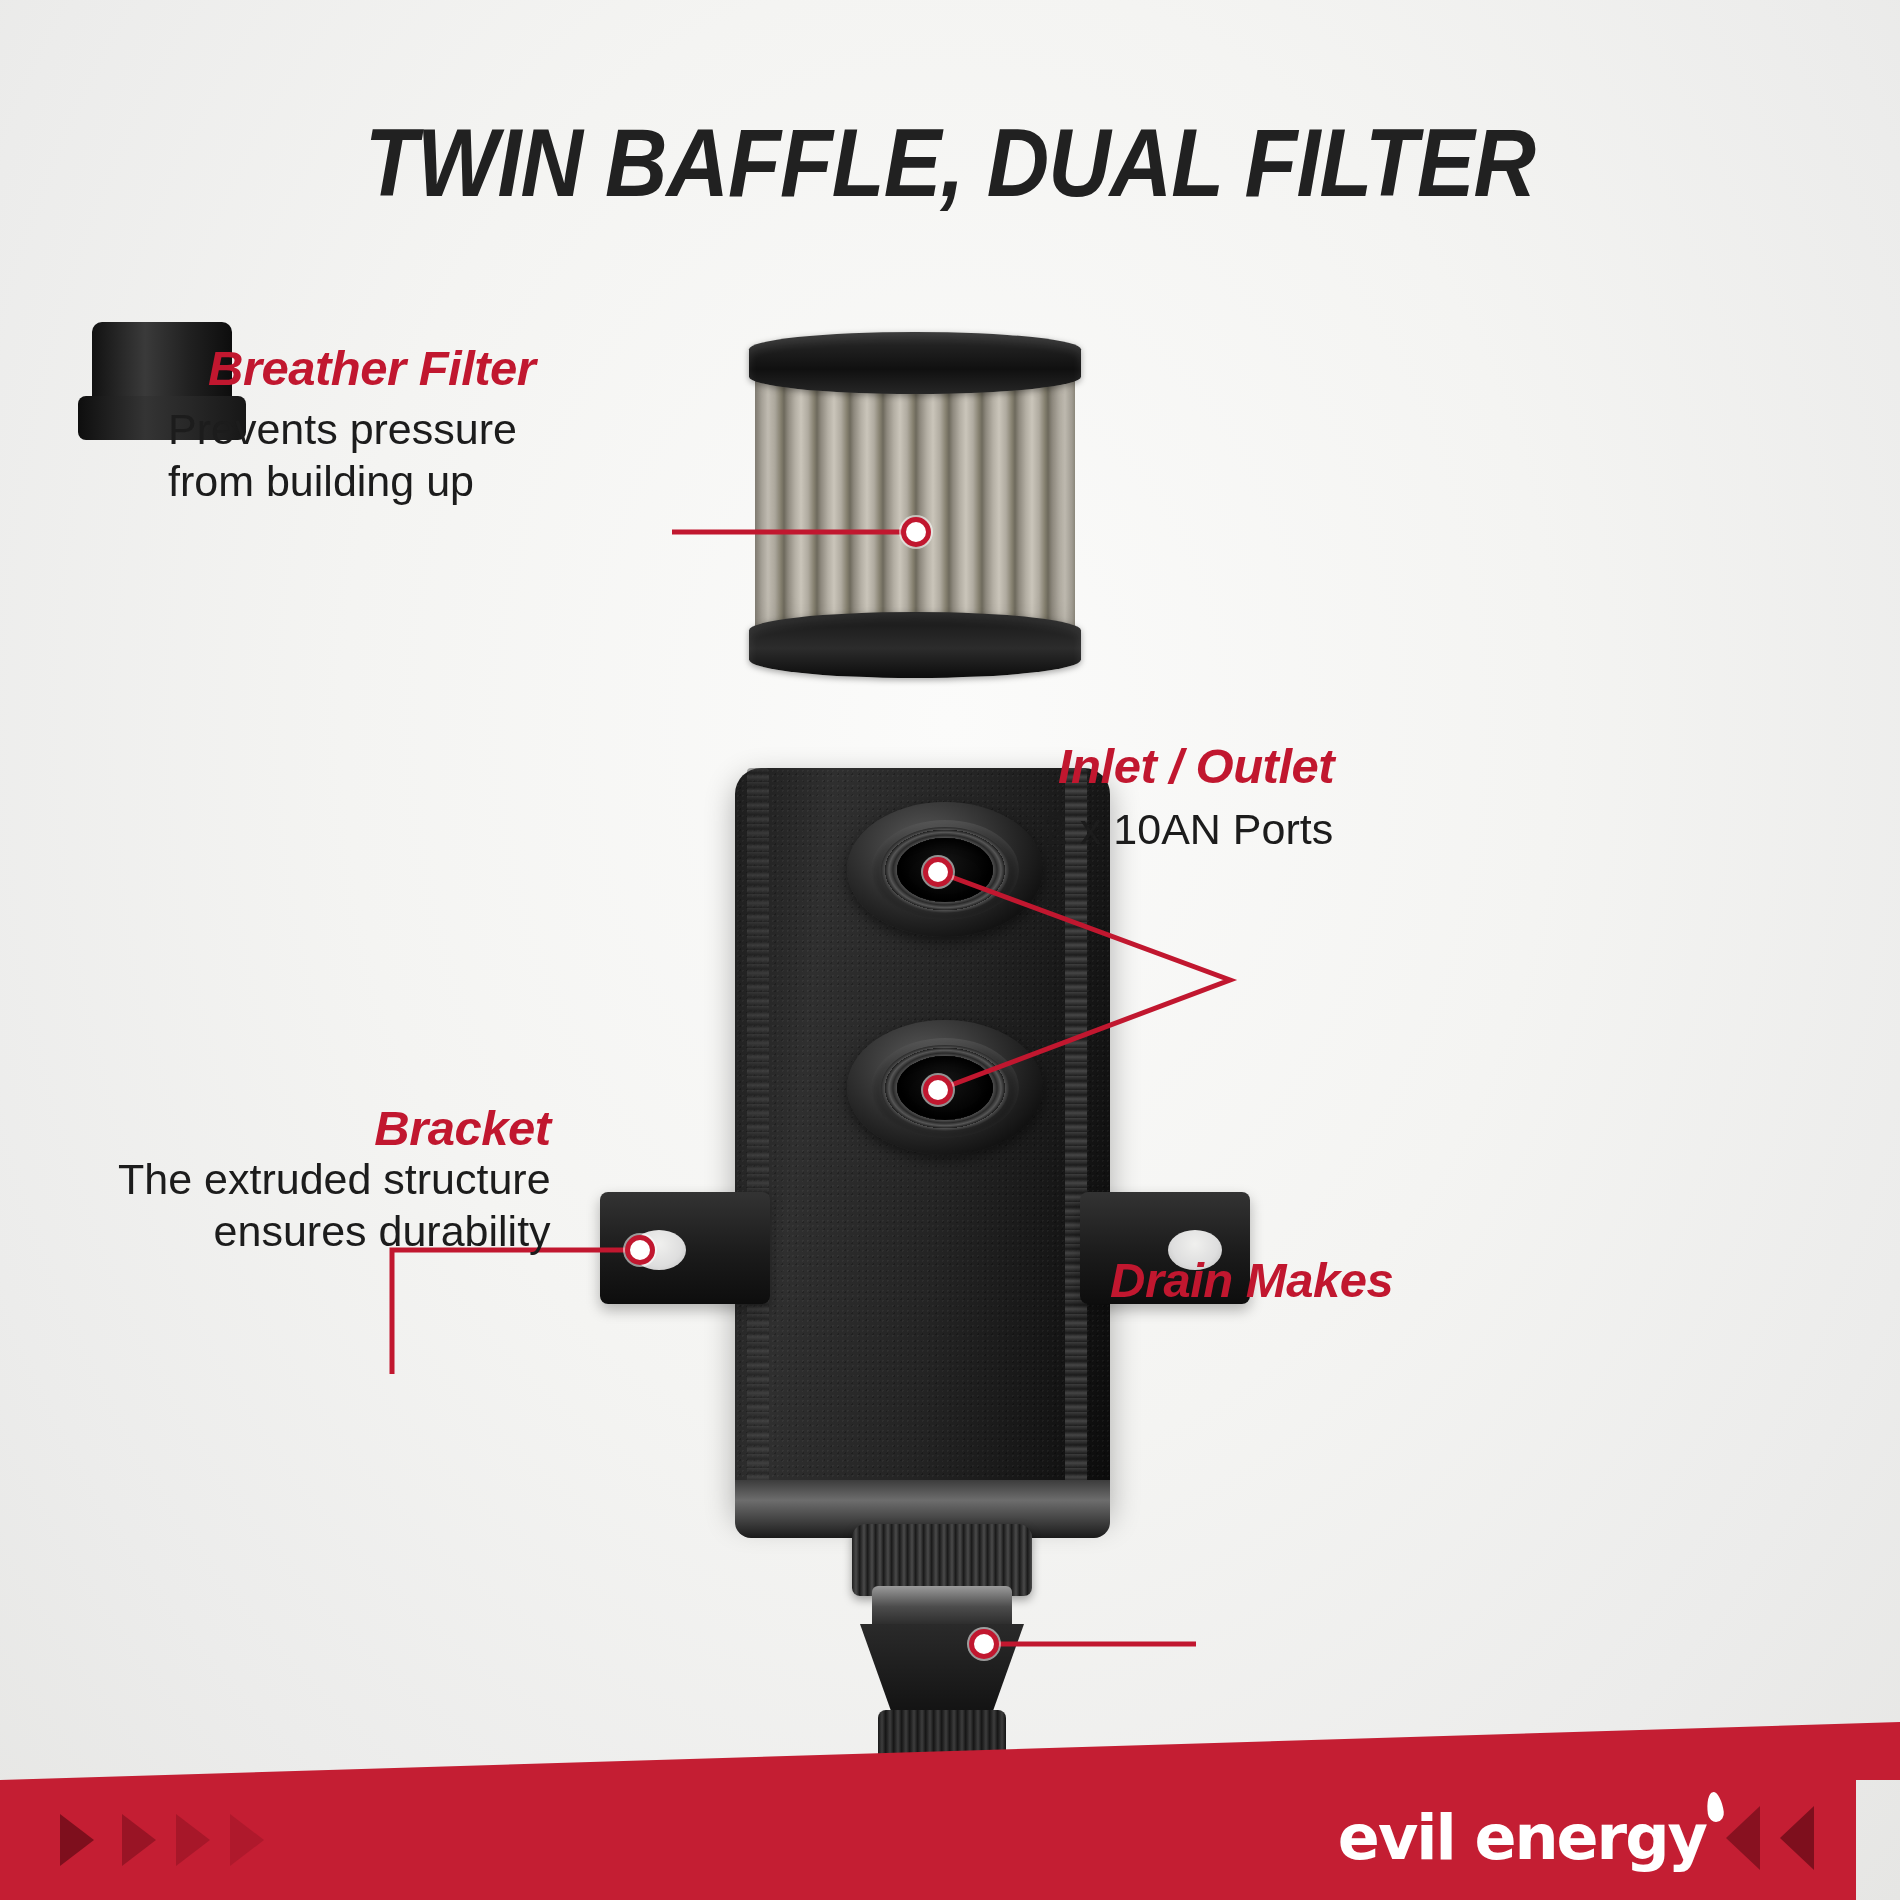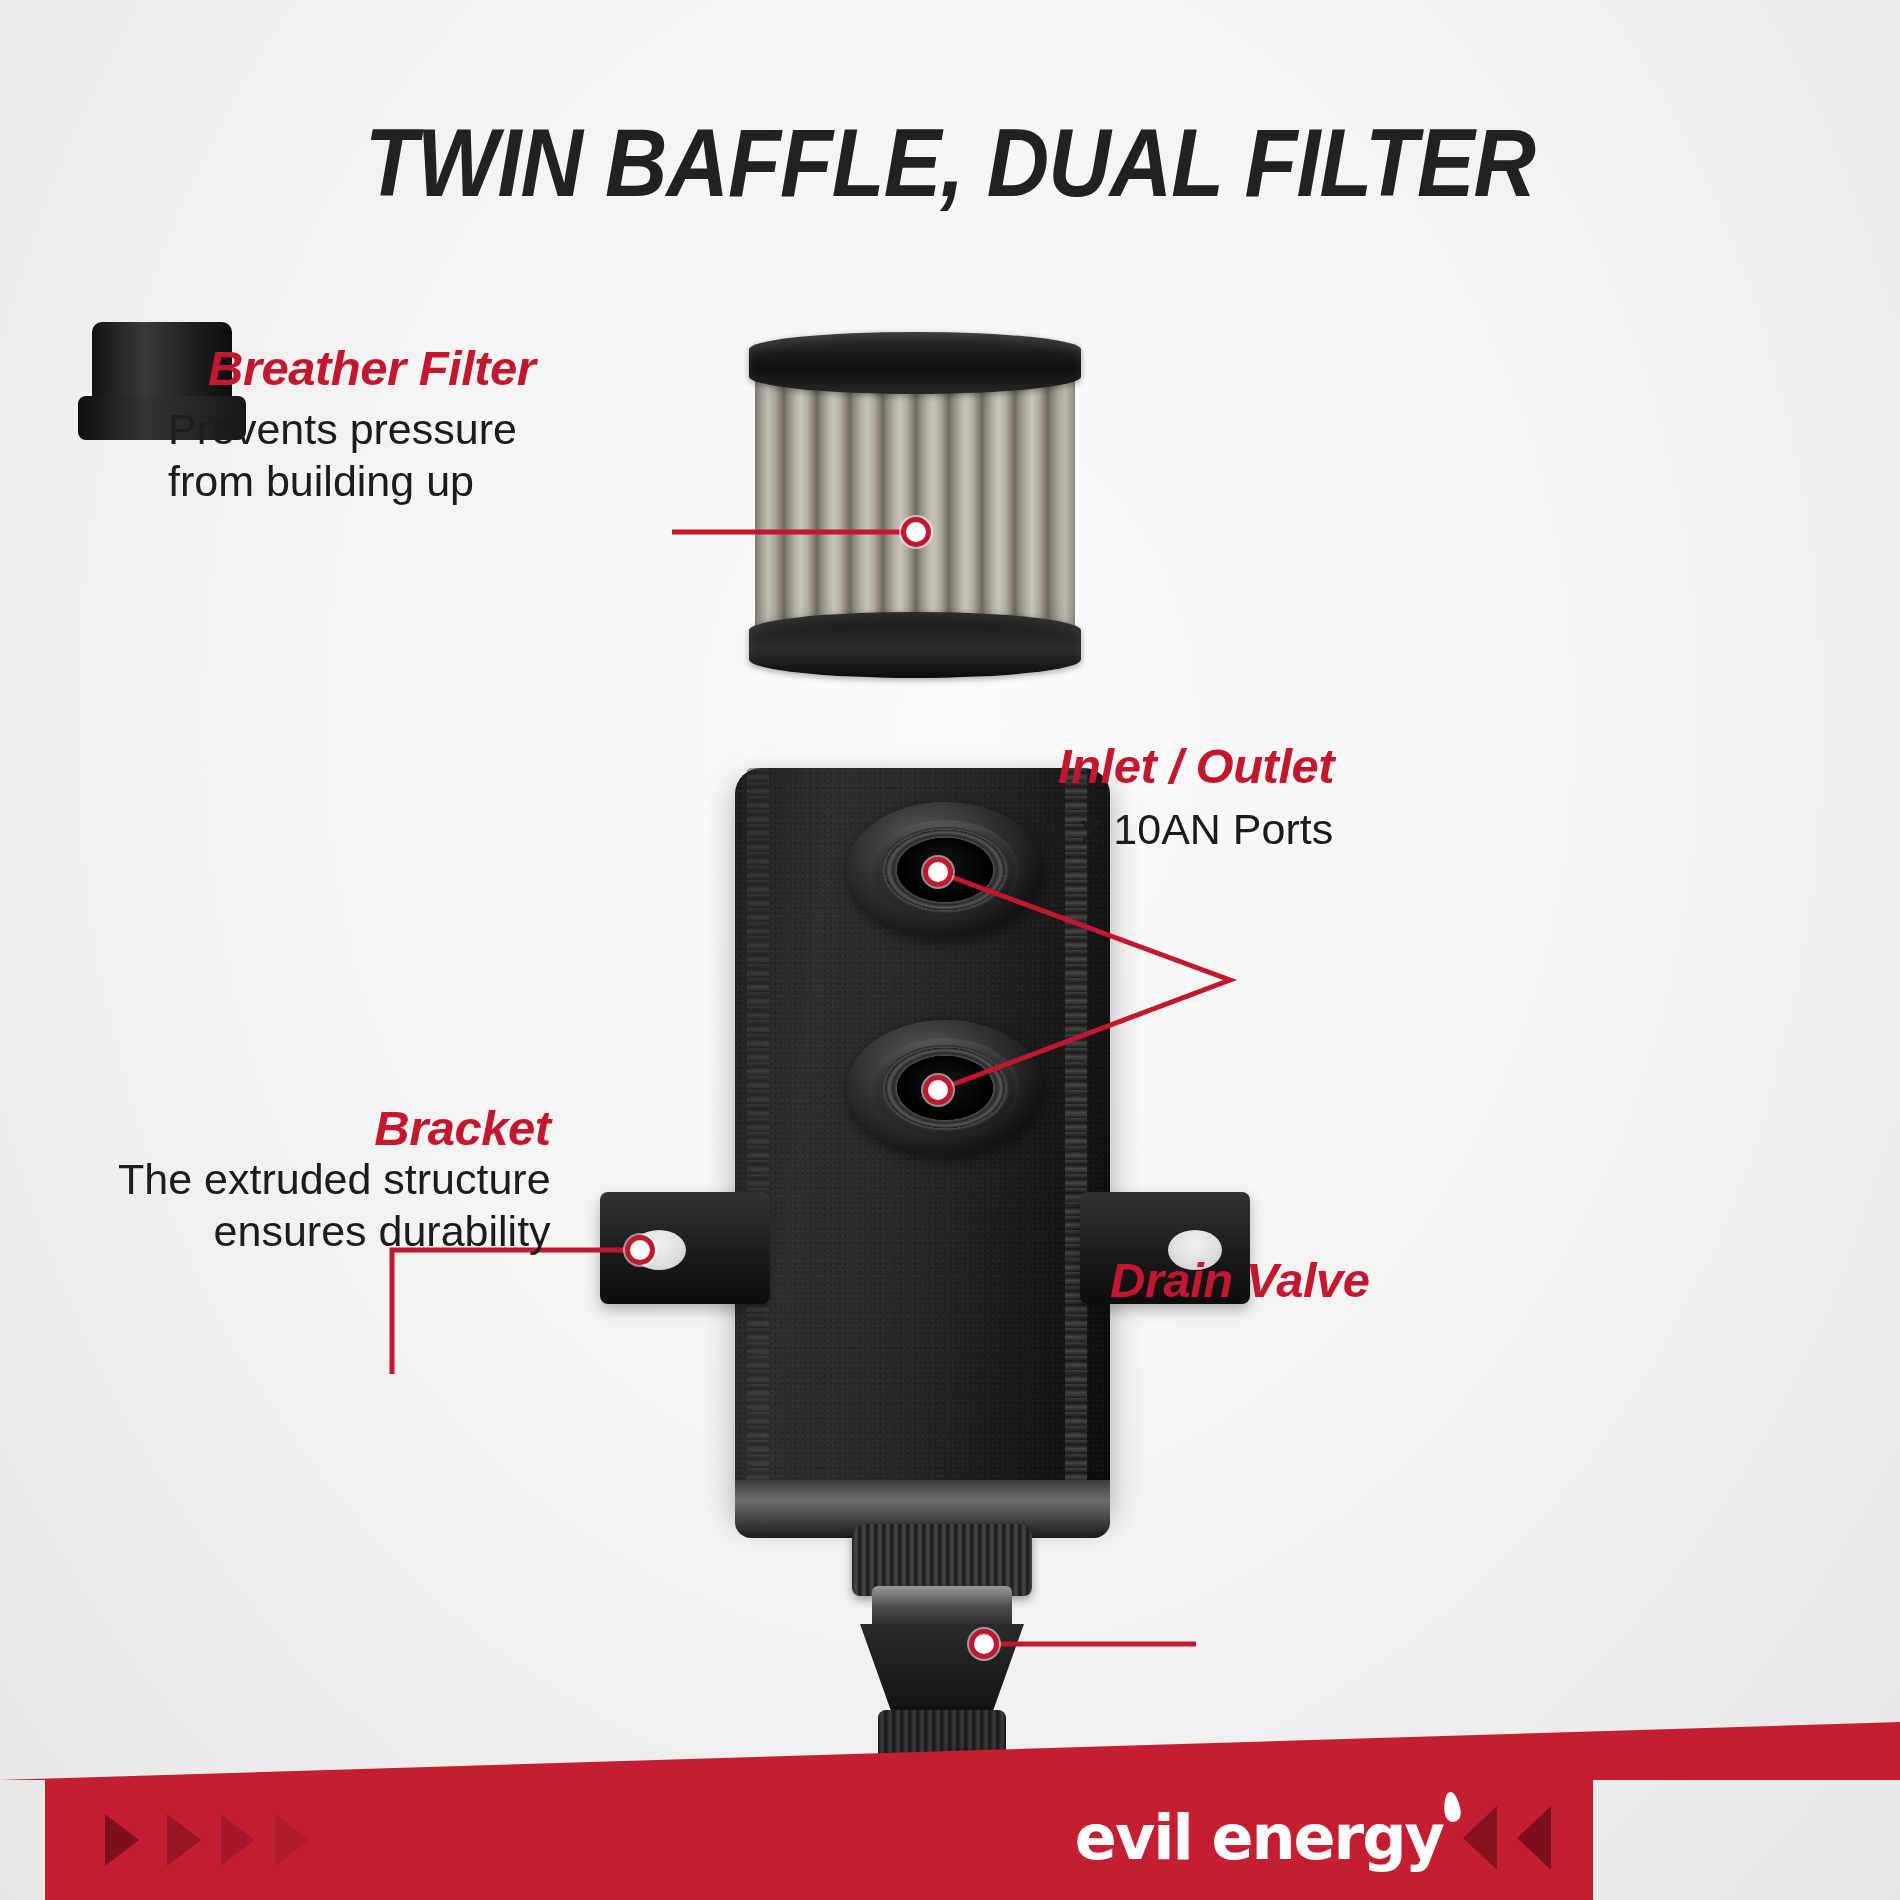--- a/index.html
+++ b/index.html
@@ -141,21 +141,21 @@
     border-radius:50%;}
   .drain-tiphole{position:absolute;left:928px;top:1778px;width:28px;height:18px;
     border-radius:50%;background:#111;}
 
   
   .dot{position:absolute;width:30px;height:30px;border-radius:50%;
     background:#ffffff;border:5px solid #c1172f;box-sizing:border-box;
     box-shadow:0 0 0 2px rgba(255,255,255,.55);}
 
   
-  .banner{position:absolute;left:0;bottom:0;width:1548px;height:120px;background:#c41e33;margin-left:45px;}
+  .banner{position:absolute;left:0;bottom:0;width:1856px;height:120px;background:#c41e33;}
   .banner-slant{position:absolute;left:0;bottom:120px;width:1900px;height:58px;
     background:#c41e33;clip-path:polygon(0 100%,100% 0,100% 100%);}
   .chev{position:absolute;bottom:34px;width:0;height:0;
     border-top:26px solid transparent;border-bottom:26px solid transparent;
     border-left:34px solid #7e0f1d;}
   #chev1{left:60px;opacity:1;}
   #chev2{left:122px;opacity:.62;}
   #chev3{left:176px;opacity:.42;}
   #chev4{left:230px;opacity:.30;}
   .logo{position:absolute;right:150px;bottom:26px;
@@ -254,21 +254,21 @@
 
   <div class="co" id="co-bracket">
     <div class="co-head">Bracket</div>
     <div class="co-body">
       <div>The extruded structure</div>
       <div>ensures durability</div>
     </div>
   </div>
 
   <div class="co" id="co-drain">
-    <div class="co-head">Drain Valve</div>
+    <div class="co-head">Drain Makes</div>
   </div>
 
   <div class="banner-slant"></div>
   <div class="banner">
     <div class="chev" id="chev1"></div>
     <div class="chev" id="chev2"></div>
     <div class="chev" id="chev3"></div>
     <div class="chev" id="chev4"></div>
     <div class="logo">evil energy</div>
     <div class="logo-flame"></div>

